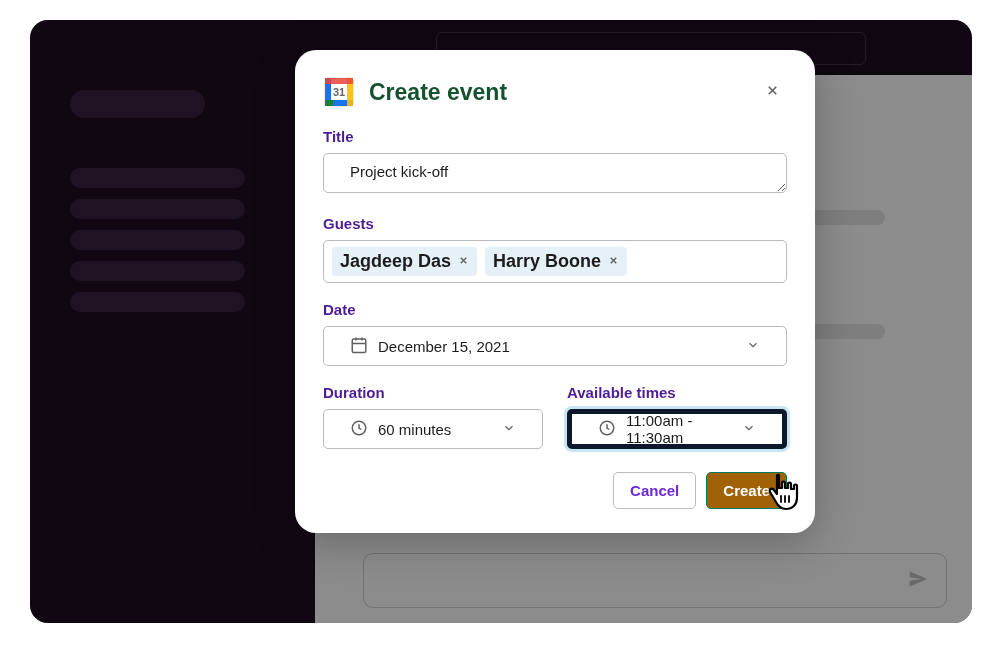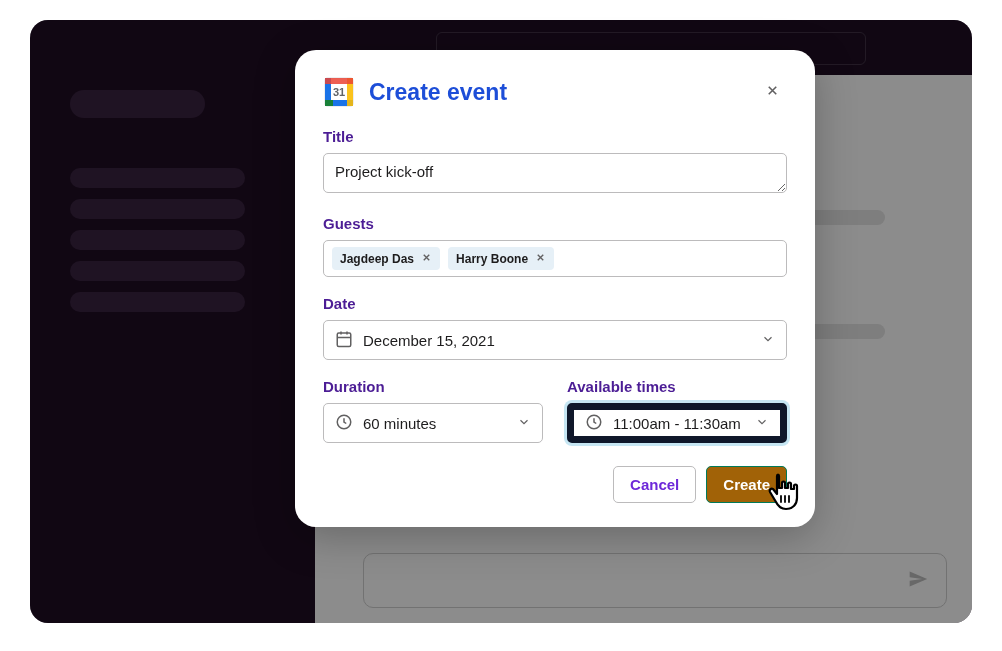--- a/index.html
+++ b/index.html
@@ -112,21 +112,21 @@
       margin-bottom: 20px;
     }
     .gcal-icon {
       width: 32px;
       height: 32px;
       position: relative;
     }
     .modal-title {
       font-size: 23px;
       font-weight: 800;
-      color: #1d4ed8;
+      color: #14532d;
       flex: 1;
     }
     .close-btn {
       background: none;
       border: none;
       font-size: 18px;
       color: #616061;
       cursor: pointer;
       width: 30px;
       height: 30px;
@@ -138,21 +138,21 @@
     .field-label {
       font-size: 15px;
       font-weight: 700;
       color: #4c1d95;
       margin-bottom: 8px;
     }
     .text-input, .select-input, .guest-container {
       width: 100%;
       border: 1px solid #bcbbbc;
       border-radius: 5px;
-      padding: 9px 11px;
+      padding: 9px 26px;
       font-size: 15px;
       color: #1d1c1d;
       background: #fff;
       font-family: inherit;
       resize: none;
     }
     .text-input { height: 40px; }
     textarea.text-input { resize: both; }
     .field-group { margin-bottom: 18px; }
     .guest-container {
@@ -161,21 +161,21 @@
       flex-wrap: wrap;
       padding: 6px 8px;
     }
     .guest-chip {
       background: #e6f0f7;
       border-radius: 4px;
       padding: 4px 8px;
       display: flex;
       align-items: center;
       gap: 7px;
-      font-size: 12px;
+      font-size: 18px;
       font-weight: 700;
       color: #1d1c1d;
     }
     .chip-x {
       color: #616061;
       font-size: 13px;
       cursor: pointer;
     }
     .row2 {
       display: flex;
@@ -184,21 +184,21 @@
     .row2 .field-group { flex: 1; margin-bottom: 18px; }
     .select-input {
       display: flex;
       align-items: center;
       gap: 10px;
       cursor: pointer;
       position: relative;
       height: 40px;
     }
     .select-input.highlight {
-      border: 7px solid #0f172a;
+      border: 5px solid #0f172a;
       box-shadow: 0 0 0 3px rgba(29,155,209,0.25);
     }
     .chevron {
       margin-left: auto;
       color: #616061;
     }
     .icon-inline { color: #616061; flex-shrink: 0; }
     .modal-footer {
       display: flex;
       justify-content: flex-end;

